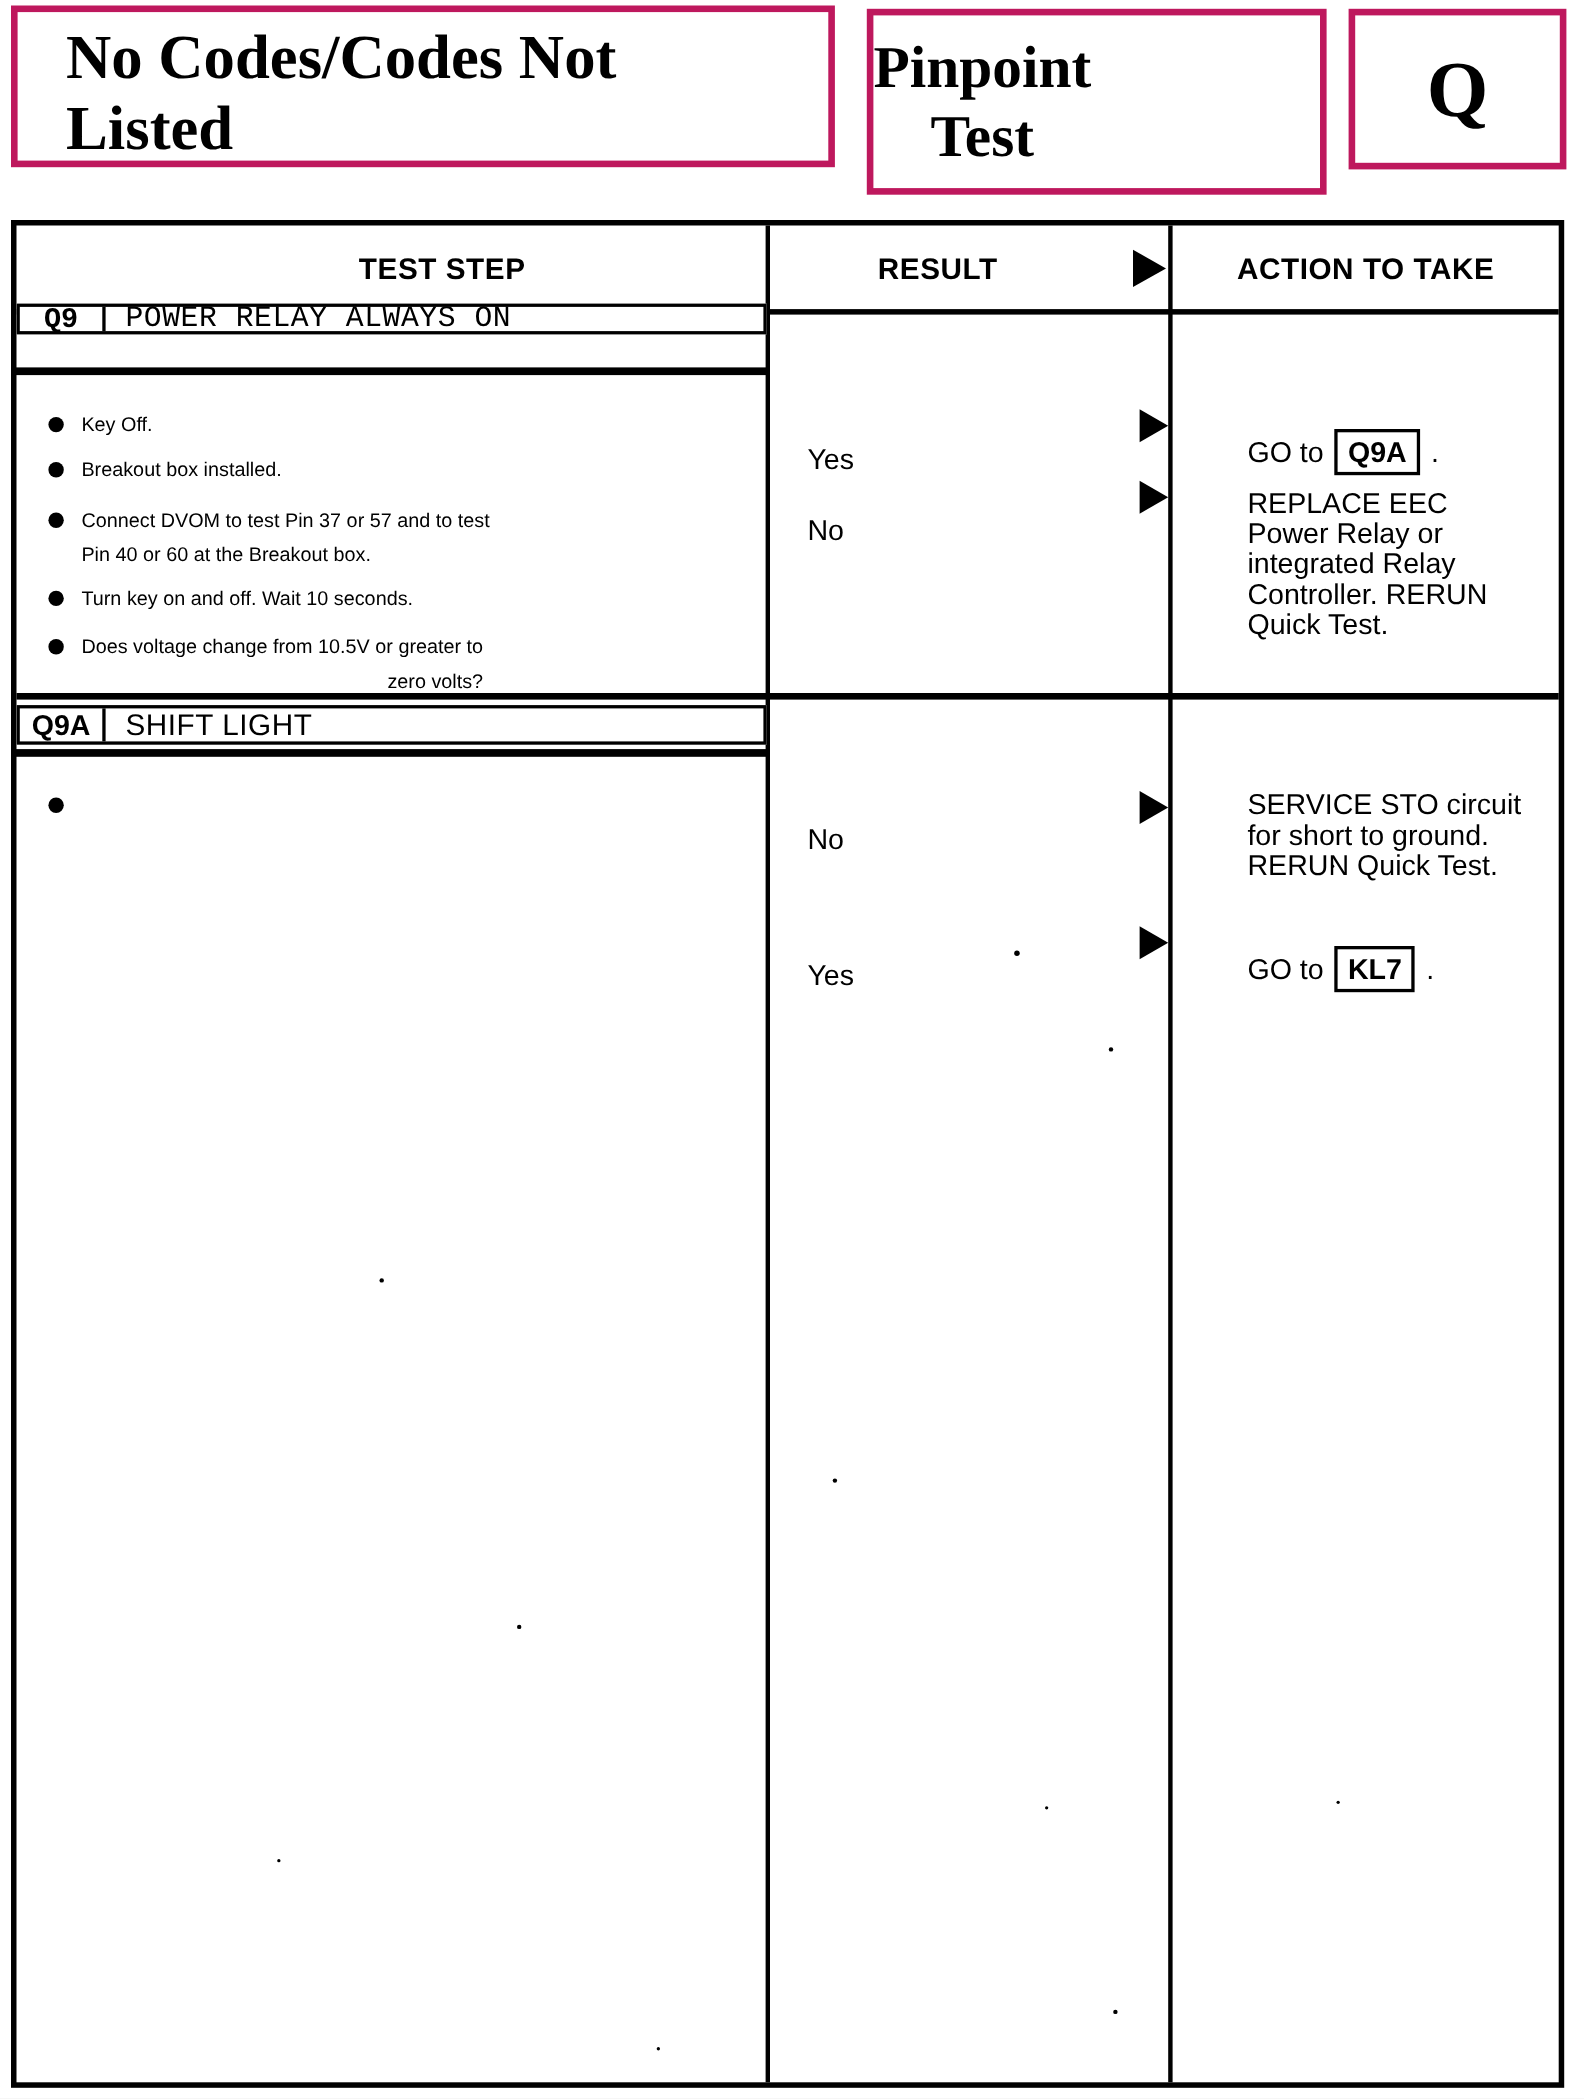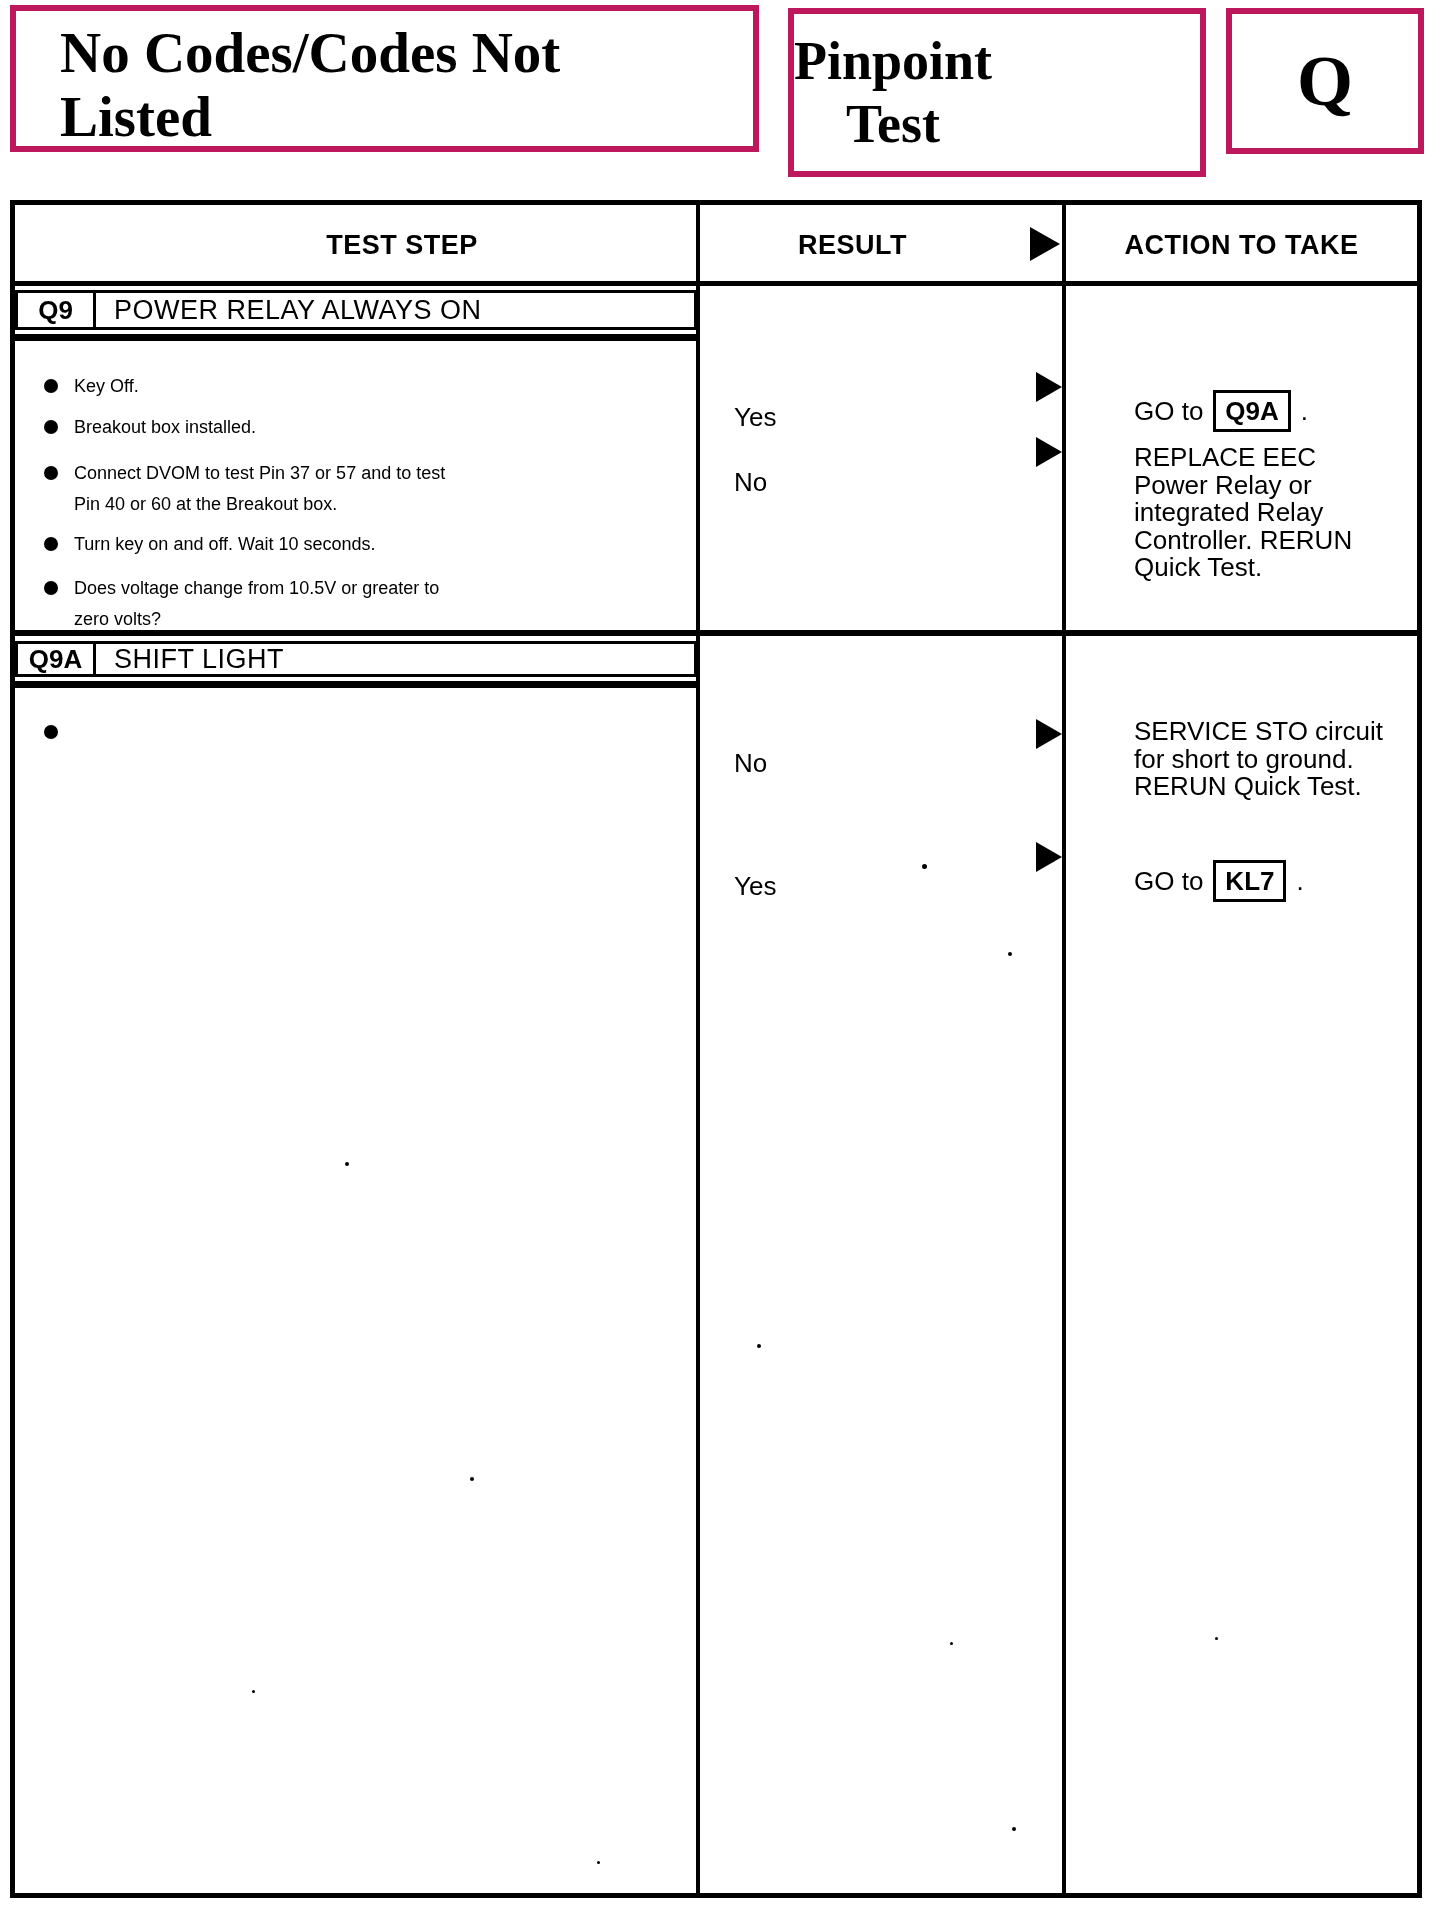--- a/index.html
+++ b/index.html
@@ -49,21 +49,21 @@
   .th3{left:1066px;width:351px;}
   .tri{position:absolute;width:0;height:0;border-style:solid;border-color:transparent;}
   .tri-header{left:1030px;top:227px;border-top:17px solid transparent;border-bottom:17px solid transparent;border-left:30px solid #000;border-right:0;}
   .tri-row{border-top:15px solid transparent;border-bottom:15px solid transparent;border-left:26px solid #000;border-right:0;left:1036px;}
 
   
   .secbar{position:absolute;left:15px;width:682px;border:3px solid #000;display:flex;align-items:stretch;background:#fff;}
   .secbar .sec-id{width:78px;border-right:3px solid #000;display:flex;align-items:center;justify-content:center;
     font-weight:700;font-size:26px;}
   .secbar .sec-title{flex:1;display:flex;align-items:center;padding-left:18px;font-size:27px;letter-spacing:.5px;}
-  .bar-q9{top:290px;height:40px;}
+  .bar-q9{top:276px;height:28px;font-family:Liberation Mono, monospace;}
   .bar-q9a{top:641px;height:36px;}
   .underline{position:absolute;left:13px;width:684px;height:7px;background:#000;}
   .ul-q9{top:334px;}
   .ul-q9a{top:681px;}
 
   
   .step{position:absolute;left:44px;width:640px;display:flex;gap:16px;font-size:18px;line-height:31px;}
   .dot{flex:0 0 auto;width:14px;height:14px;border-radius:50%;background:#000;margin-top:8px;}
   .ml{white-space:pre-line;}
 
@@ -120,21 +120,21 @@
   </div>
   <div class="step" style="top:458px;">
     <span class="dot"></span>
     <span class="ml">Connect DVOM to test Pin 37 or 57 and to test
 Pin 40 or 60 at the Breakout box.</span>
   </div>
   <div class="step" style="top:529px;">
     <span class="dot"></span>
     <span class="ml">Turn key on and off. Wait 10 seconds.</span>
   </div>
-  <div class="step" style="top:573px;">
+  <div class="step" style="top:573px;text-align:right;">
     <span class="dot"></span>
     <span class="ml">Does voltage change from 10.5V or greater to
 zero volts?</span>
   </div>
 
   <div class="result-txt" style="top:371px;">Yes</div>
   <div class="tri tri-row" style="top:372px;"></div>
   <div class="action-line" style="top:366px;">
     <span>GO to</span>
     <span class="ref-box">Q9A</span>

